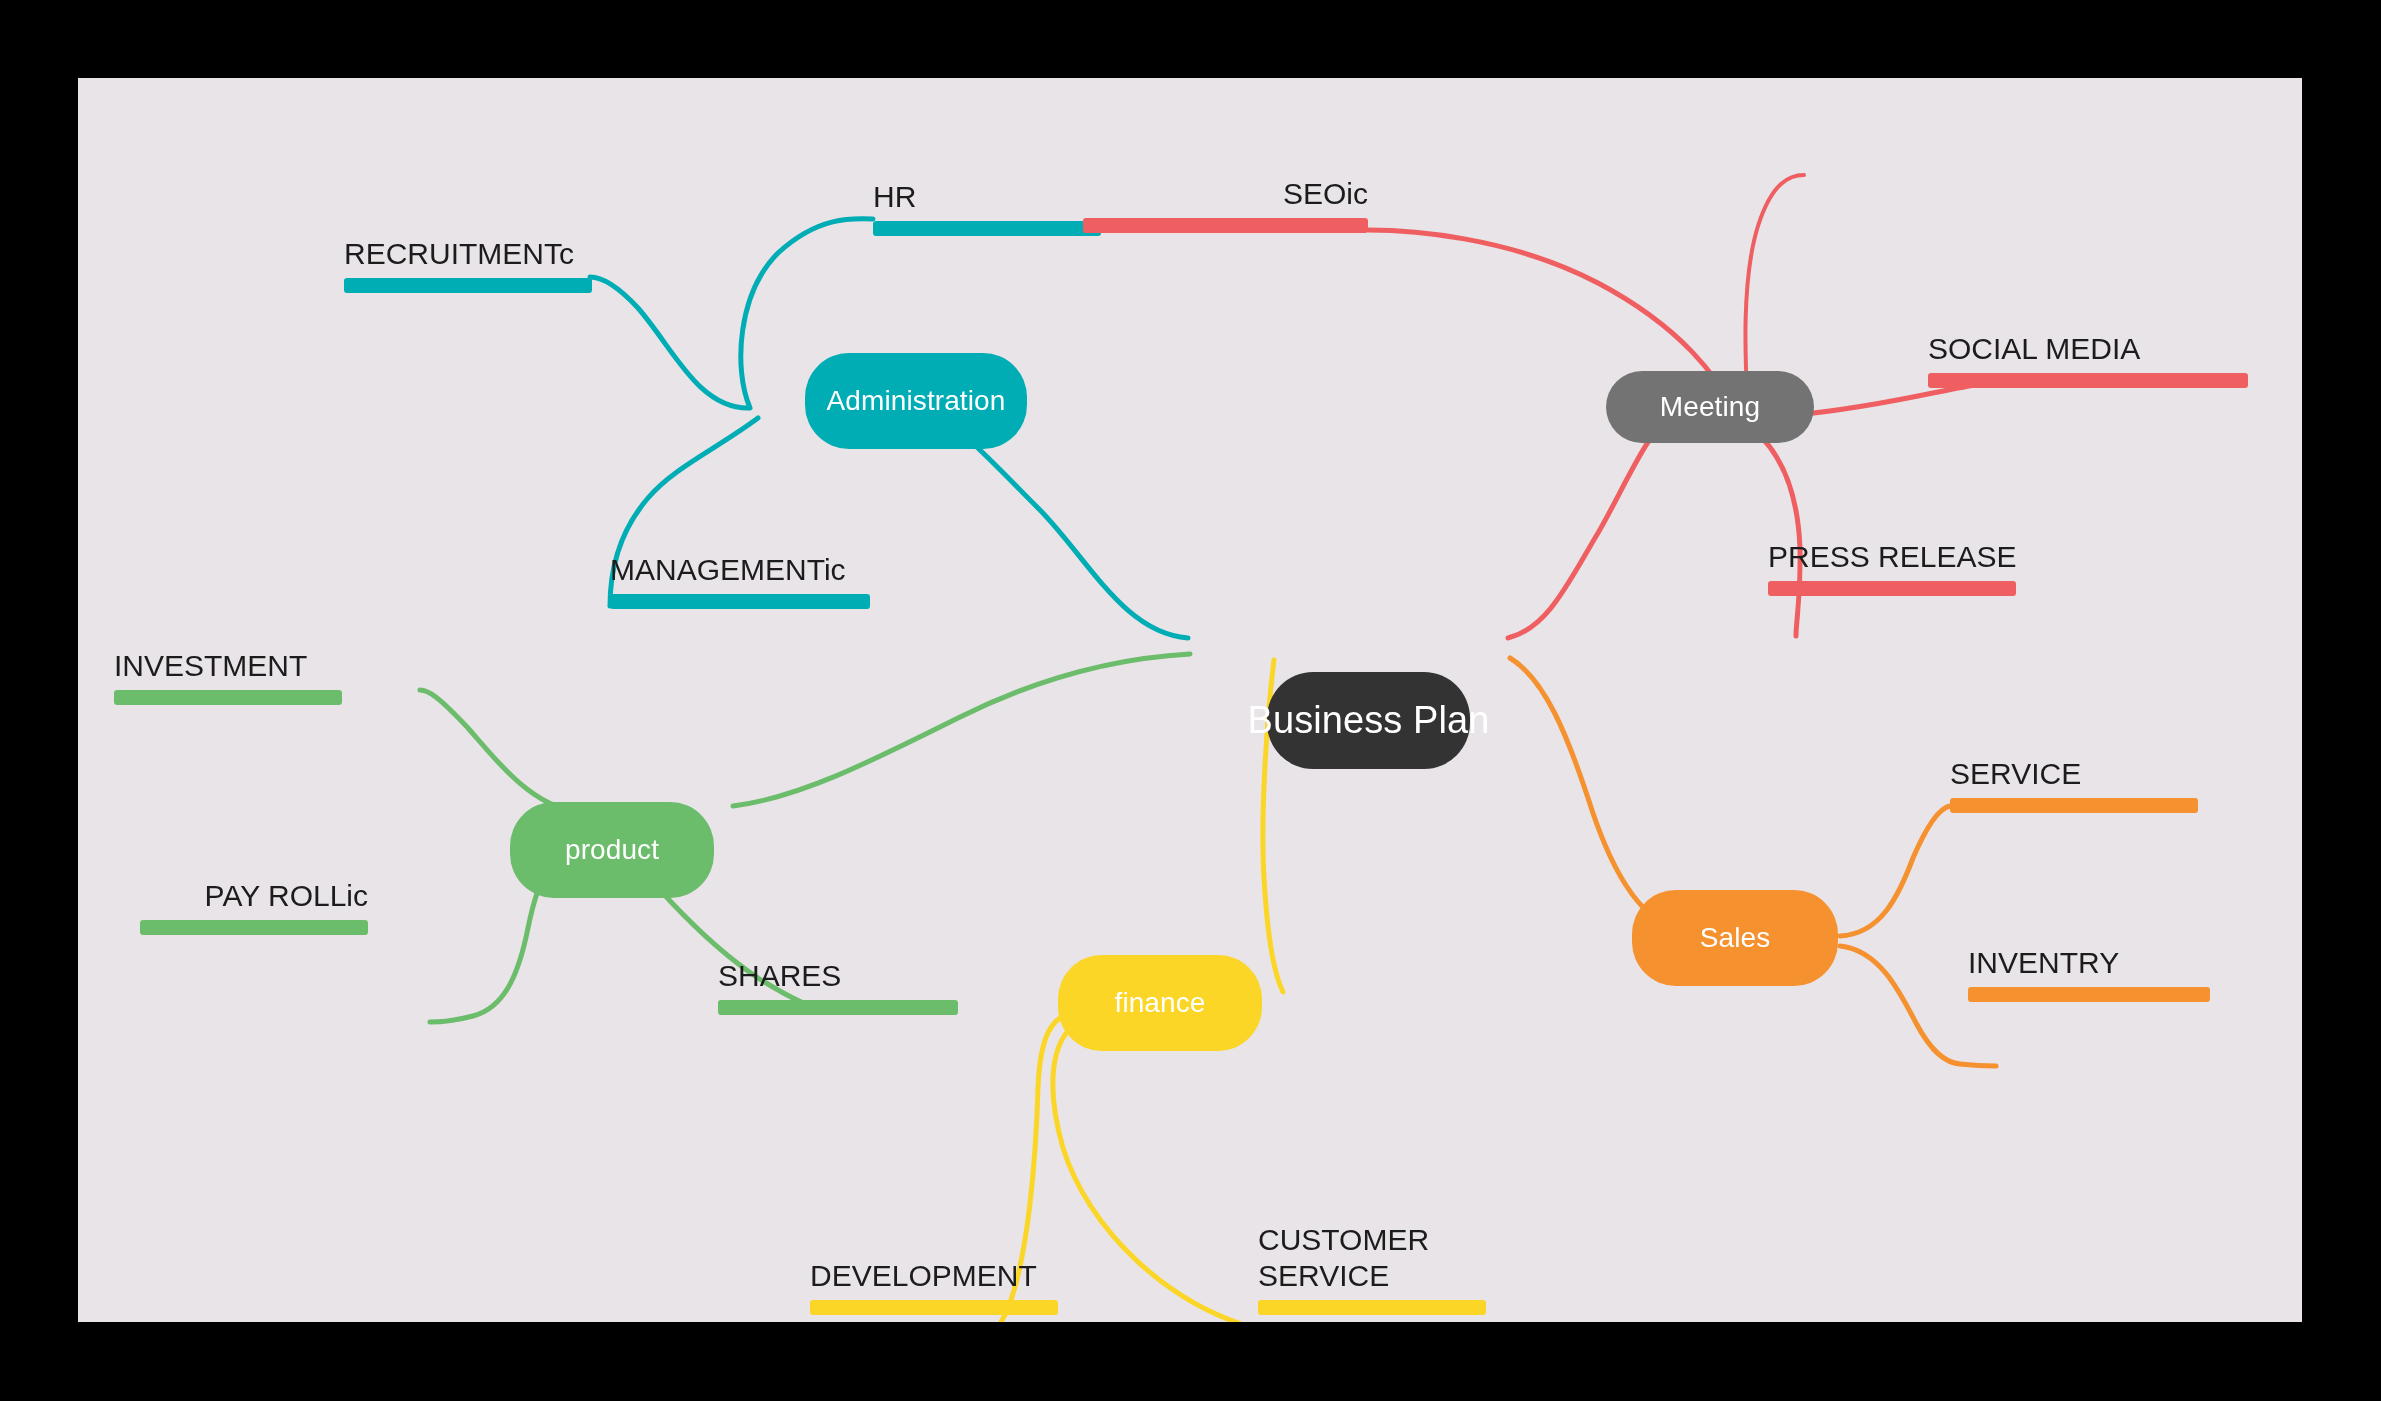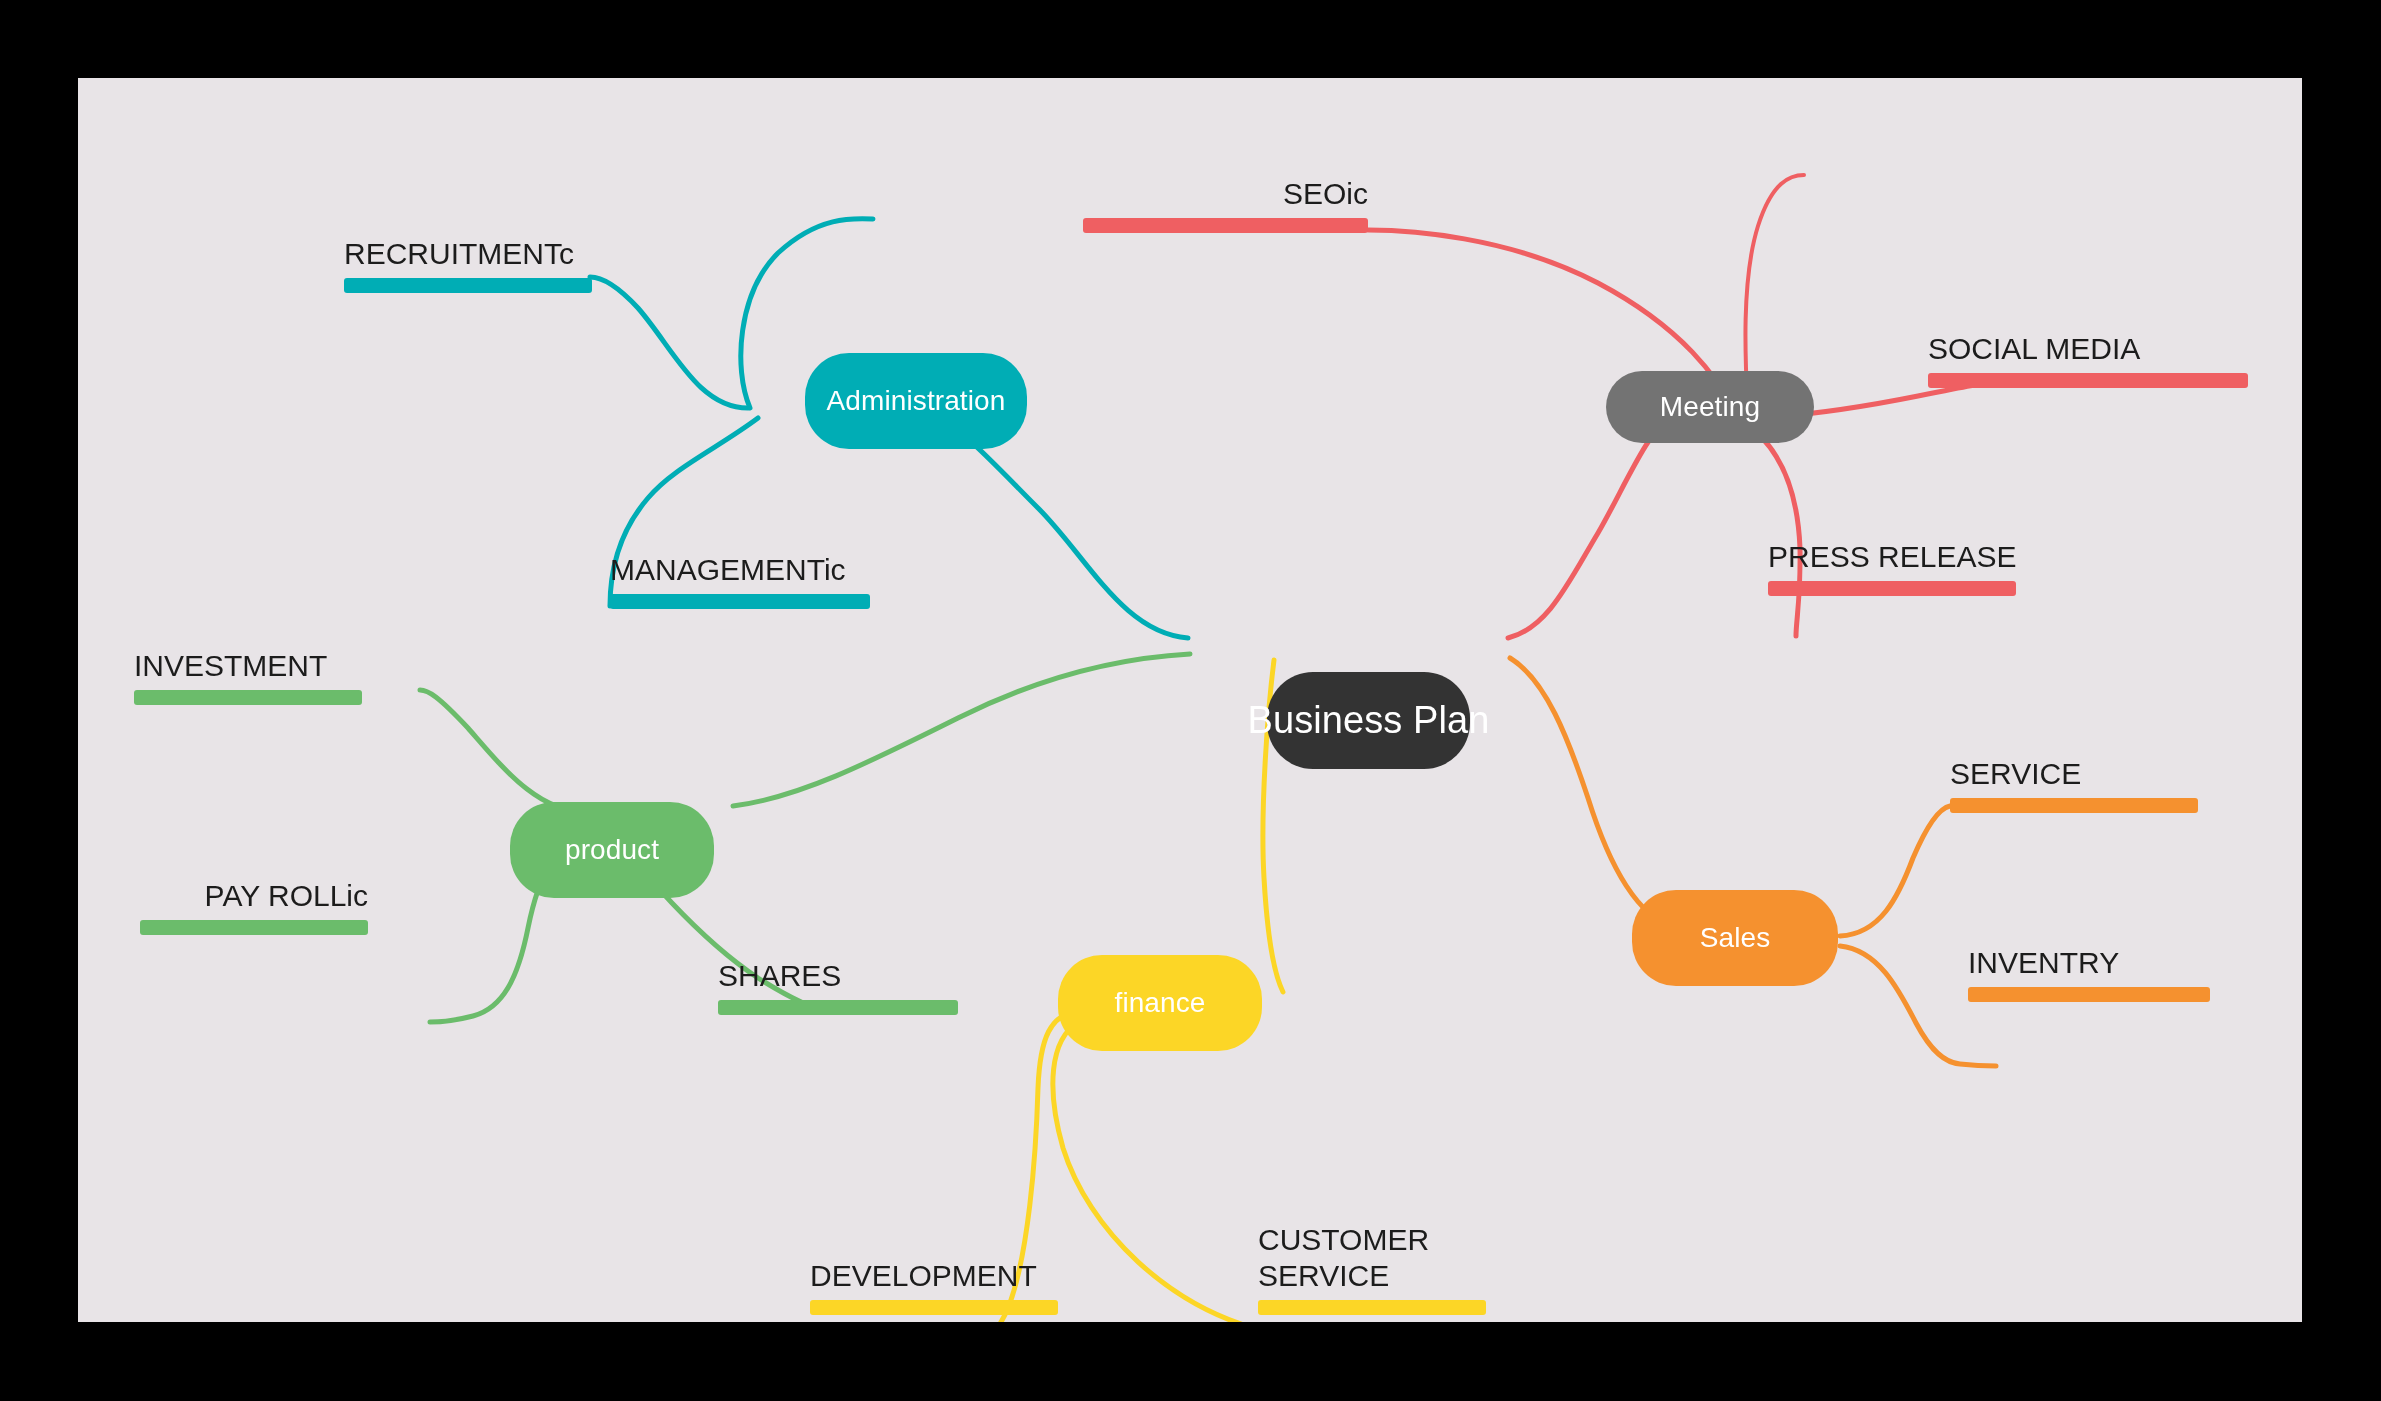--- a/index.html
+++ b/index.html
@@ -126,20 +126,24 @@
 
     <div class="node node-branch" style="left:1554px; top:812px; width:206px; height:96px; background:#f5912f;">
       <span>Sales</span>
     </div>
 
     <div class="leaf" style="left:266px; top:150px; width:248px; height:65px;">
       <span class="leaf-label">RECRUITMENTc</span>
       <span class="leaf-bar" style="width:248px; background:#00adb5;"></span>
     </div>
 
+    <div class="leaf" style="left:795px; top:93px; width:228px; height:65px;">
+      <span class="leaf-label">HR</span>
+      <span class="leaf-bar" style="width:228px; background:#00adb5;"></span>
+    </div>
 
     <div class="leaf" style="left:532px; top:466px; width:260px; height:65px;">
       <span class="leaf-label">MANAGEMENTic</span>
       <span class="leaf-bar" style="width:260px; background:#00adb5;"></span>
     </div>
 
     <div class="leaf align-right" style="left:1005px; top:90px; width:285px; height:65px;">
       <span class="leaf-label">SEOic</span>
       <span class="leaf-bar" style="width:285px; background:#ef5f62;"></span>
     </div>
@@ -148,21 +152,21 @@
     <div class="leaf" style="left:1850px; top:245px; width:320px; height:65px;">
       <span class="leaf-label">SOCIAL MEDIA</span>
       <span class="leaf-bar" style="width:320px; background:#ef5f62;"></span>
     </div>
 
     <div class="leaf" style="left:1690px; top:453px; width:248px; height:65px;">
       <span class="leaf-label">PRESS RELEASE</span>
       <span class="leaf-bar" style="width:248px; background:#ef5f62;"></span>
     </div>
 
-    <div class="leaf" style="left:56px; top:562px; width:228px; height:65px;">
+    <div class="leaf" style="left:36px; top:562px; width:228px; height:65px;">
       <span class="leaf-label">INVESTMENT</span>
       <span class="leaf-bar" style="width:228px; background:#6bbc6b;"></span>
     </div>
 
     <div class="leaf align-right" style="left:62px; top:792px; width:228px; height:65px;">
       <span class="leaf-label">PAY ROLLic</span>
       <span class="leaf-bar" style="width:228px; background:#6bbc6b;"></span>
     </div>
 
     <div class="leaf" style="left:640px; top:872px; width:240px; height:65px;">

